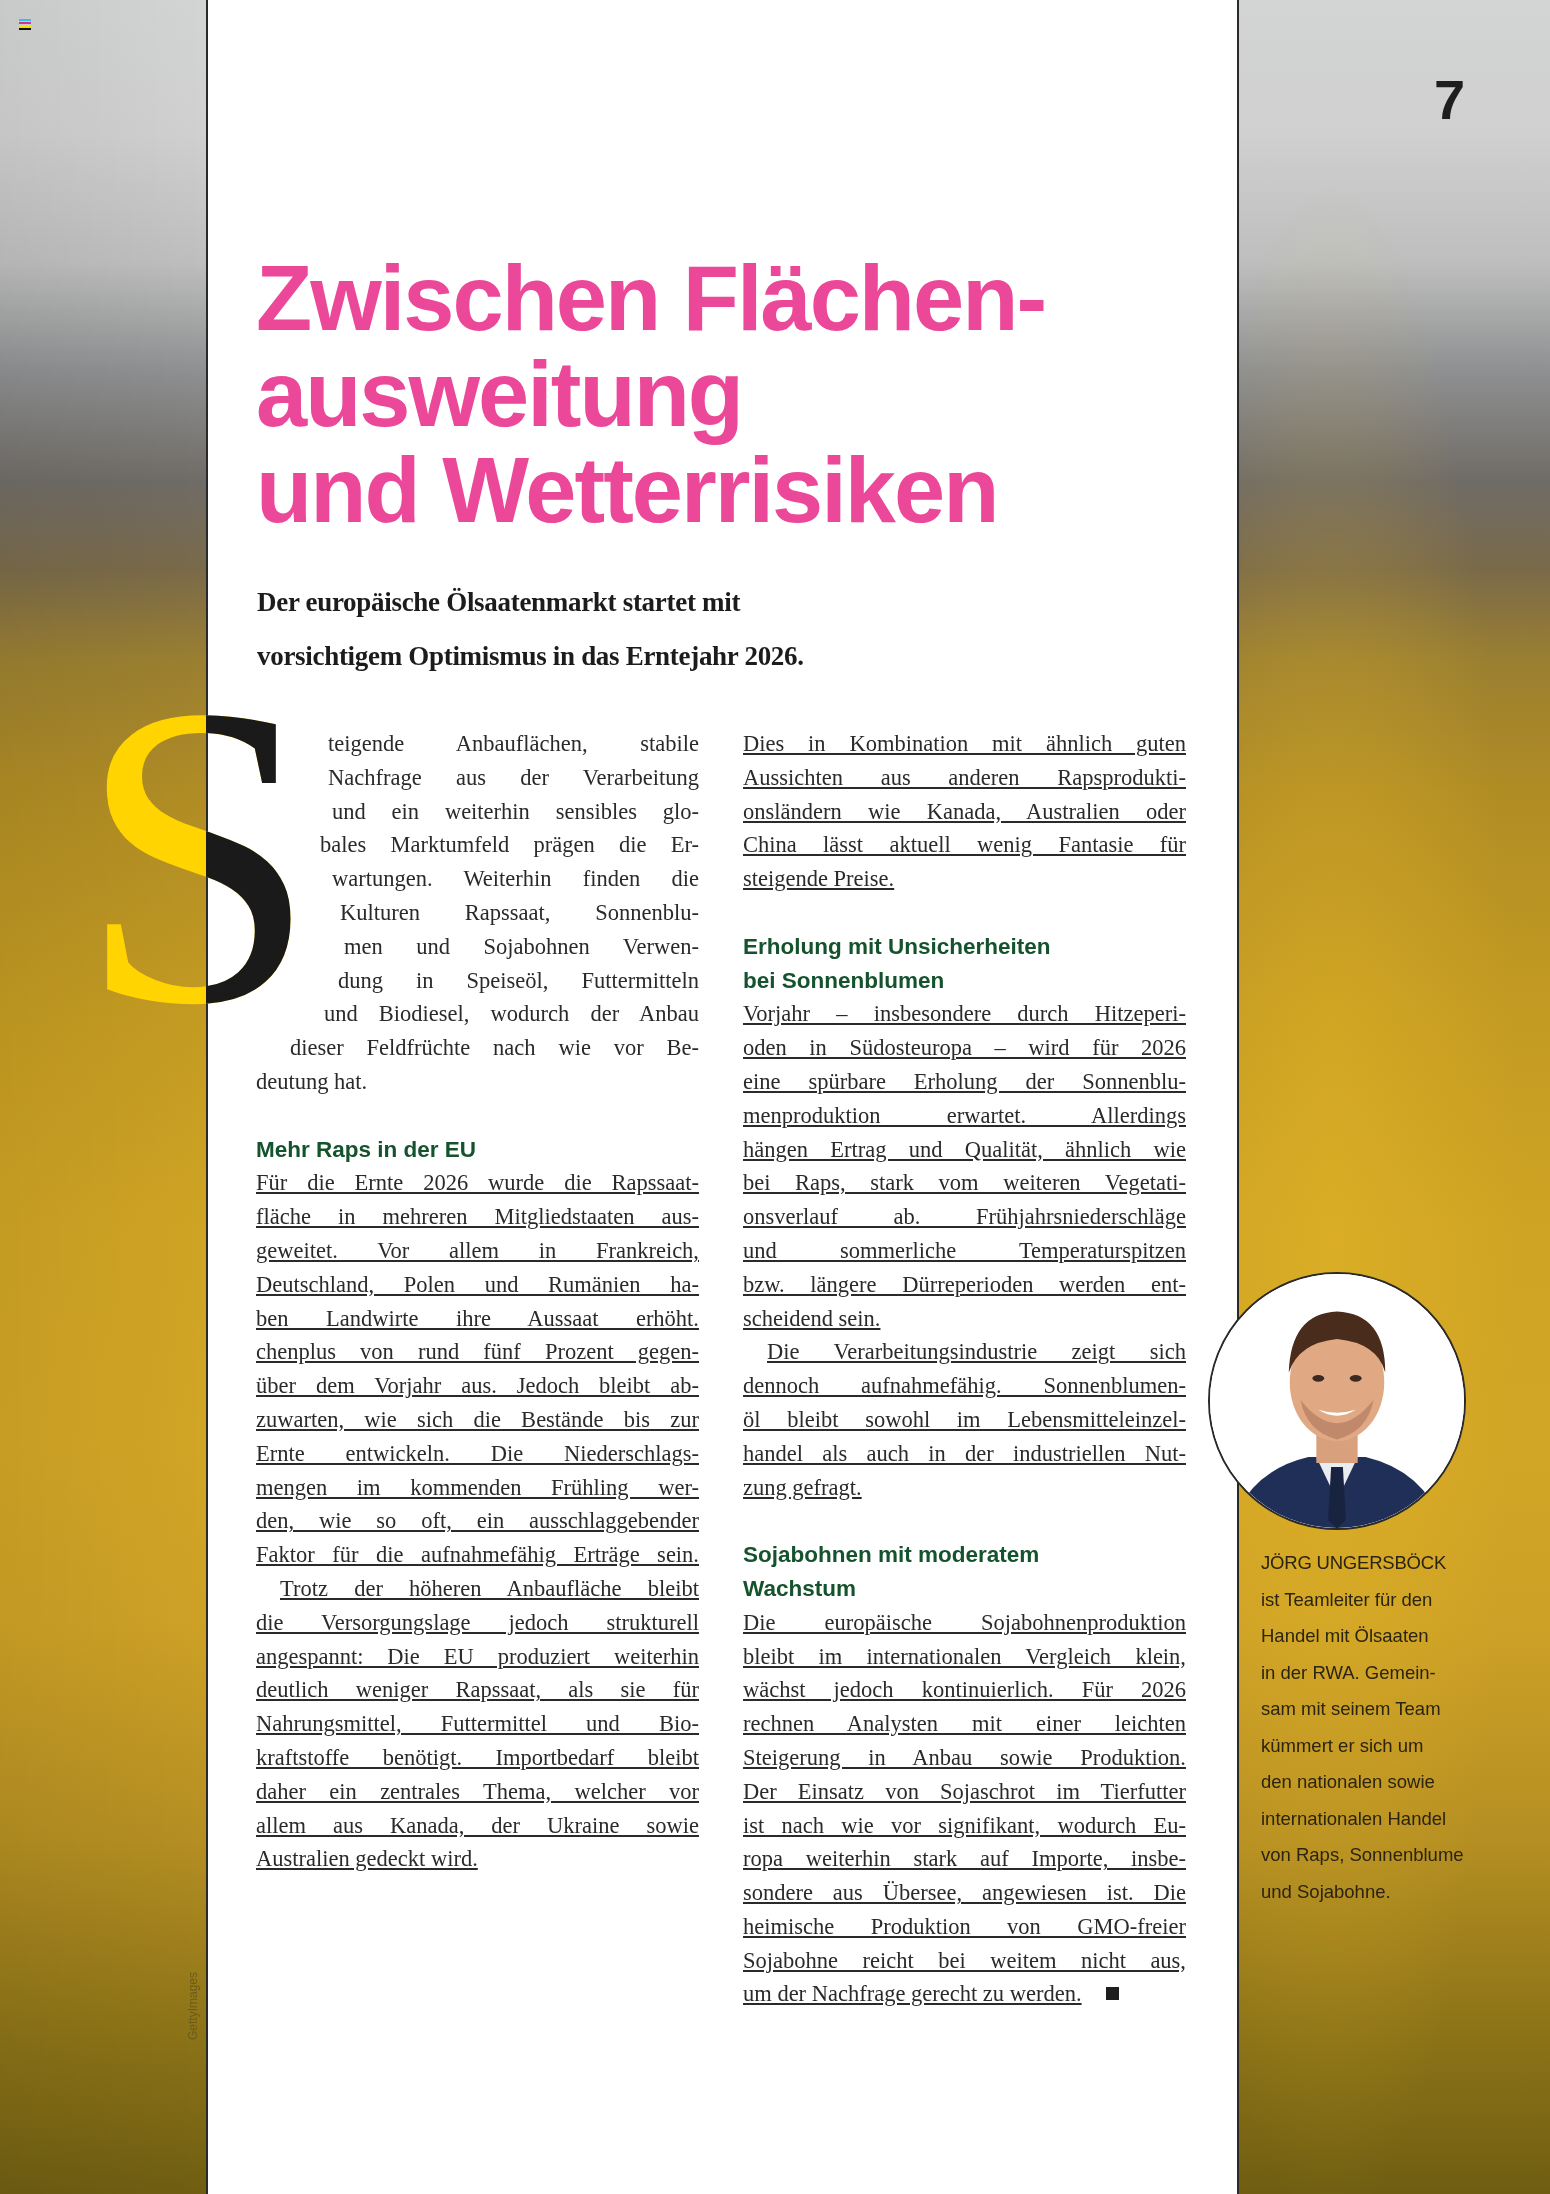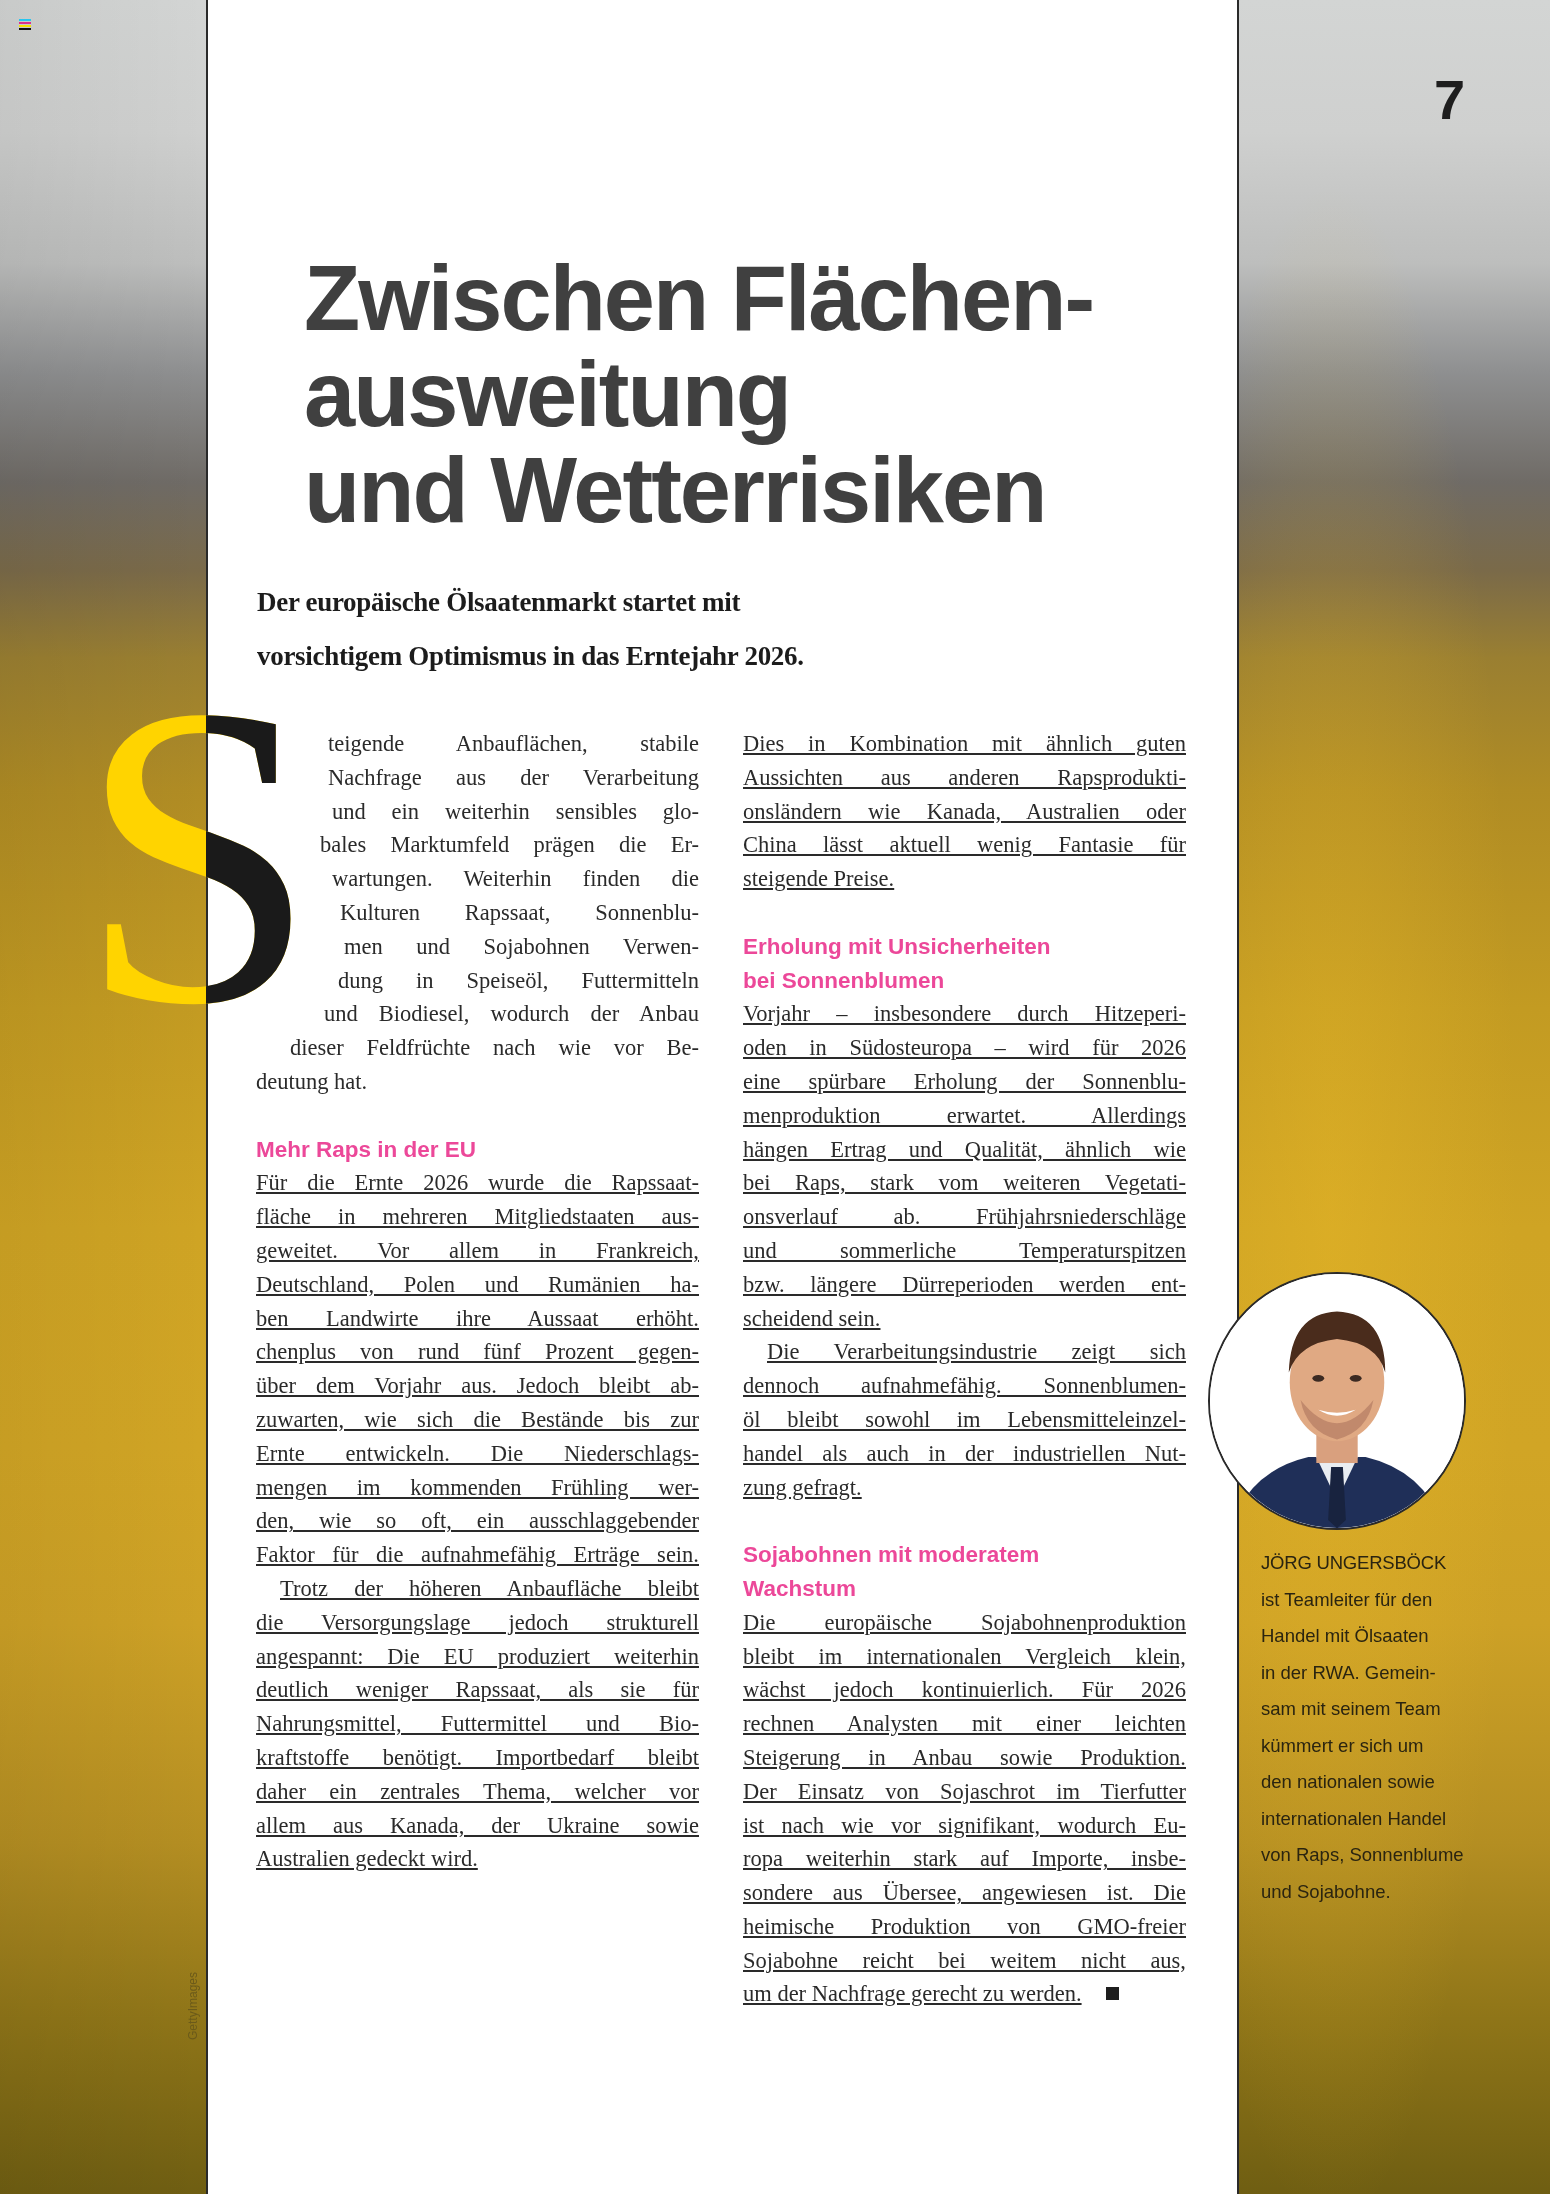--- a/index.html
+++ b/index.html
@@ -33,22 +33,21 @@
   .panel {
     position: absolute; left: 206px; top: 0; width: 1033px; height: 2194px;
     background: #ffffff;
     border-left: 2px solid #2a2a2a; border-right: 2px solid #2a2a2a;
   }
 
   .title {
     position: absolute; left: 256px; top: 250px; width: 900px;
     font-family: "Liberation Sans", sans-serif; font-weight: 700;
     font-size: 92px; line-height: 96px; letter-spacing: -2px;
-    color: #404040;
-    margin-left: 48px;
+    color: #ec4899;
   }
   .title span { display: block; }
 
   .subtitle {
     position: absolute; left: 257px; top: 575px; width: 700px;
     font-family: Liberation Serif, serif; font-weight: 700;
     font-size: 27px; line-height: 54px; color: #1c1c1c; letter-spacing: -0.3px;
   }
   .subtitle span { display: block; }
 
@@ -65,21 +64,21 @@
 
   .col {
     position: absolute; width: 443px;
     font-size: 22.5px; line-height: 33.8px; color: #2a2a2a;
     text-align: justify;
   }
   .col .line { display: block; text-align: justify; text-align-last: justify; white-space: nowrap; text-decoration: underline; }
   .col .line.last { text-align-last: left; }
   .col h3 {
     font-family: "Liberation Sans", sans-serif; font-weight: 700;
-    font-size: 22.5px; line-height: 33.8px; color: #ec4899;
+    font-size: 22.5px; line-height: 33.8px; color: #14532d;
   }
   .col .gap { height: 33.8px; }
   .col-left { left: 256px; top: 727px; }
   .col-right { left: 743px; top: 727px; }
 
   .lead-line { display: block; white-space: nowrap; text-align: justify; text-align-last: justify; }
   .lead-line.last { text-align-last: left; }
 
   .end-mark {
     display: inline-block; width: 13px; height: 13px; background: #1e1e1e;

